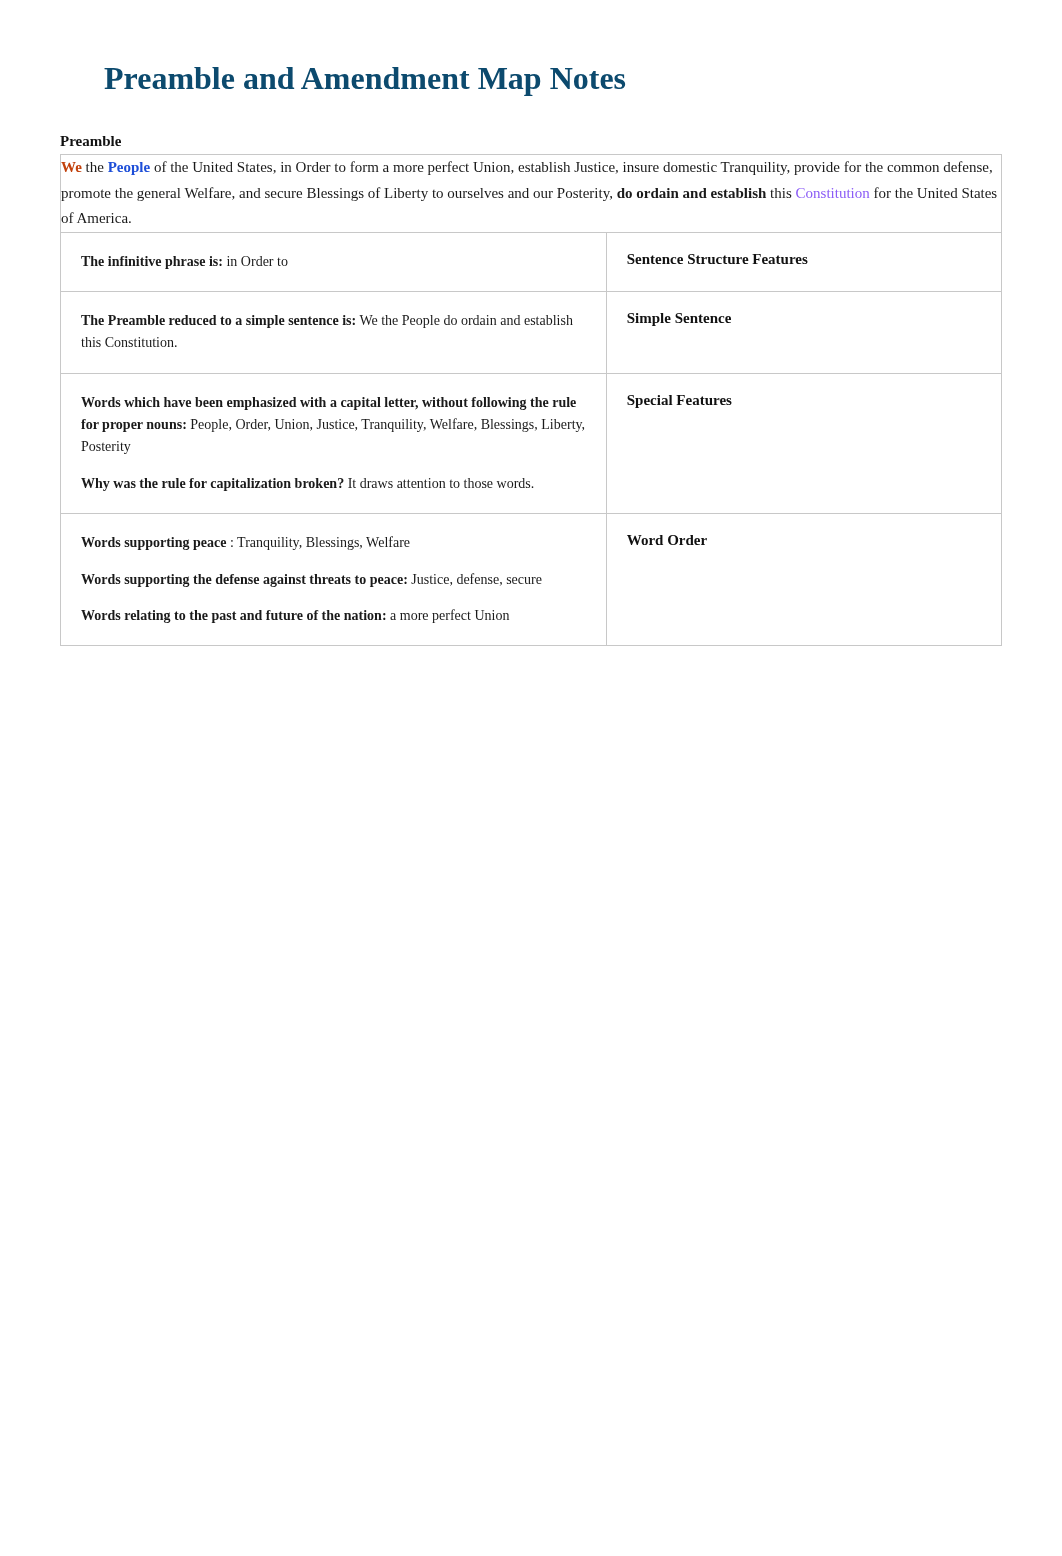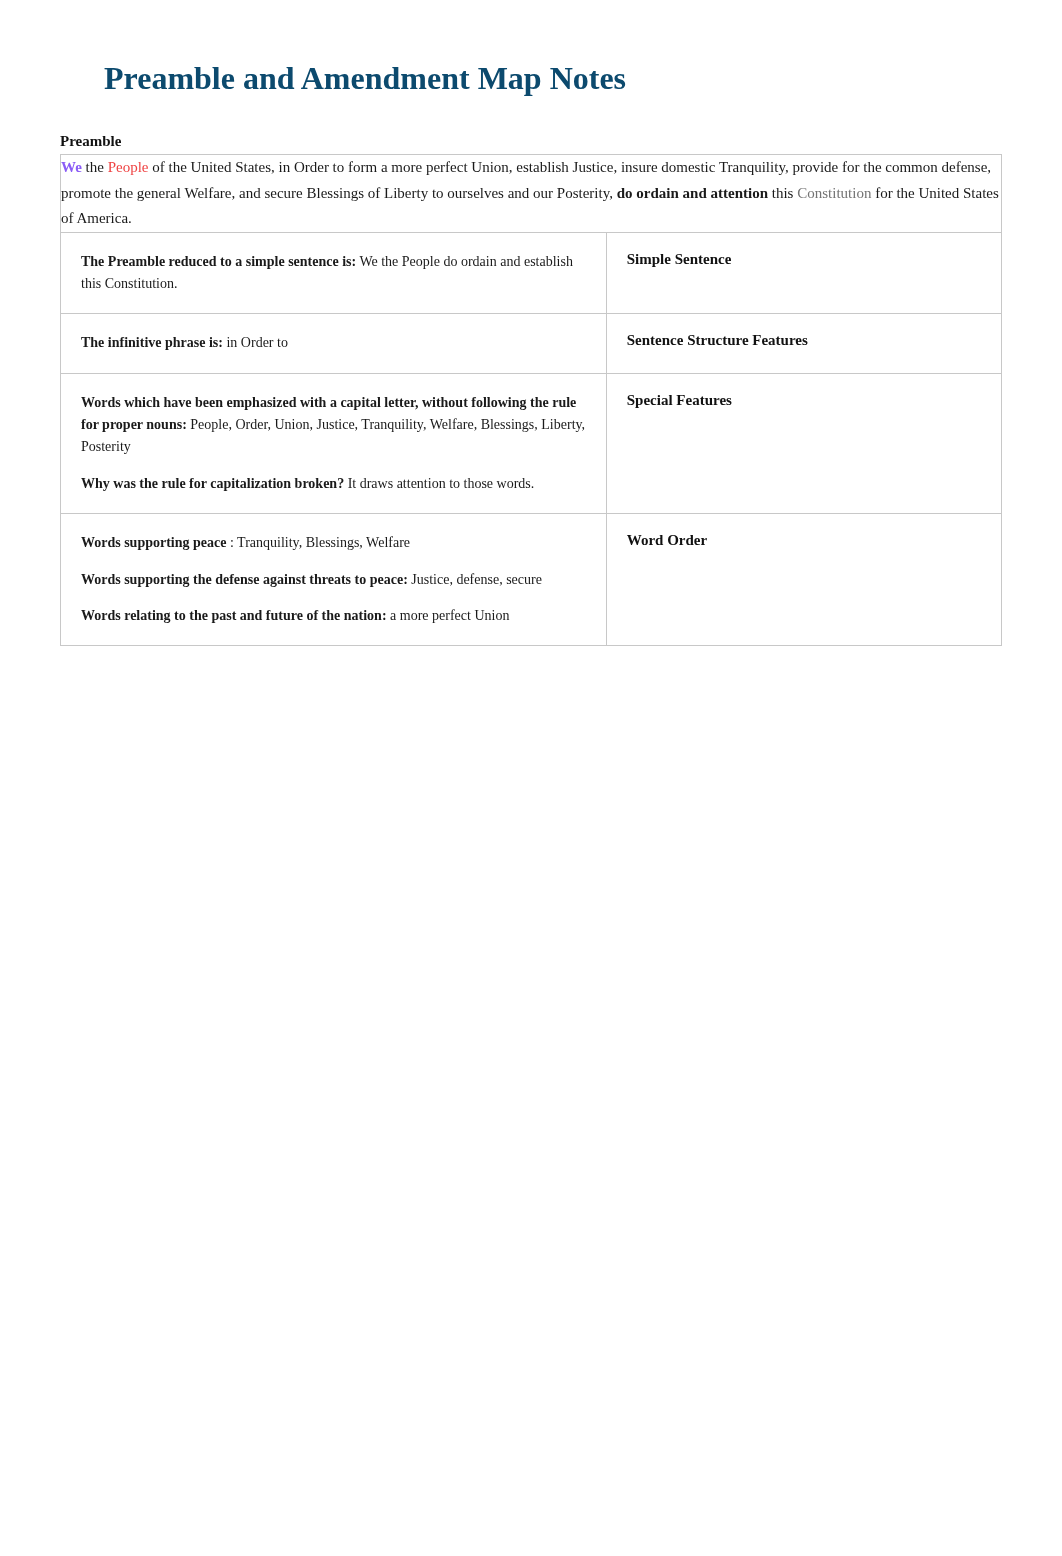--- a/index.html
+++ b/index.html
@@ -45,35 +45,35 @@
       vertical-align: top;
     }
 
     .preamble-text-cell {
       font-size: 15px;
       line-height: 1.6;
       padding: 18px 20px;
     }
 
     .preamble-text-cell .we {
+      color: #c2410c;
+      font-weight: bold;
+    }
+
+    .preamble-text-cell .people {
+      color: #1d4ed8;
+      font-weight: bold;
+    }
+
+    .preamble-text-cell .bold-text {
+      font-weight: bold;
+    }
+
+    .preamble-text-cell .constitution-link {
       color: #8b5cf6;
-      font-weight: bold;
-    }
-
-    .preamble-text-cell .people {
-      color: #ef4444;
-      font-weight: normal;
-    }
-
-    .preamble-text-cell .bold-text {
-      font-weight: bold;
-    }
-
-    .preamble-text-cell .constitution-link {
-      color: #737373;
     }
 
     .category-header {
       font-size: 15px;
       font-weight: bold;
       color: #111;
     }
 
     .left-cell {
       width: 58%;
@@ -121,51 +121,51 @@
 
 <table class="main-table">
 
   <tbody>
       <tr class="preamble-full-row">
     <td colspan="2" class="preamble-text-cell">
       <span class="we">We</span>
       <span> the </span>
       <span class="people">People</span>
       <span> of the United States, in Order to form a more perfect Union, establish Justice, insure domestic Tranquility, provide for the common defense, promote the general Welfare, and secure Blessings of Liberty to ourselves and our Posterity,</span>
-      <span class="bold-text"> do ordain and attention</span>
+      <span class="bold-text"> do ordain and establish</span>
       <span> this</span>
       <span class="constitution-link"> Constitution</span>
       <span> for the United States of America.</span>
     </td>
   </tr>
 
   <tr class="row-group">
     <td class="left-cell">
       <p>
+        <span class="bold-label">The infinitive phrase is:</span>
+        <span> in Order to</span>
+      </p>
+    </td>
+    <td class="right-cell">
+      <span class="category-header">Sentence Structure Features</span>
+    </td>
+  </tr>
+
+  <tr class="row-group">
+    <td class="left-cell">
+      <p>
         <span class="bold-label">The Preamble reduced to a simple sentence is:</span>
         <span> We the People do ordain and establish this Constitution.</span>
       </p>
     </td>
     <td class="right-cell">
       <span class="category-header">Simple Sentence</span>
     </td>
   </tr>
 
-  <tr class="row-group">
-    <td class="left-cell">
-      <p>
-        <span class="bold-label">The infinitive phrase is:</span>
-        <span> in Order to</span>
-      </p>
-    </td>
-    <td class="right-cell">
-      <span class="category-header">Sentence Structure Features</span>
-    </td>
-  </tr>
-
 
   <tr class="row-group">
     <td class="left-cell">
       <p>
         <span class="bold-label">Words which have been emphasized with a capital letter, without following the rule for proper nouns:</span>
         <span> People, Order, Union, Justice, Tranquility, Welfare, Blessings, Liberty, Posterity</span>
       </p>
       <p>
         <span class="bold-label">Why was the rule for capitalization broken?</span>
         <span> It draws attention to those words.</span>

